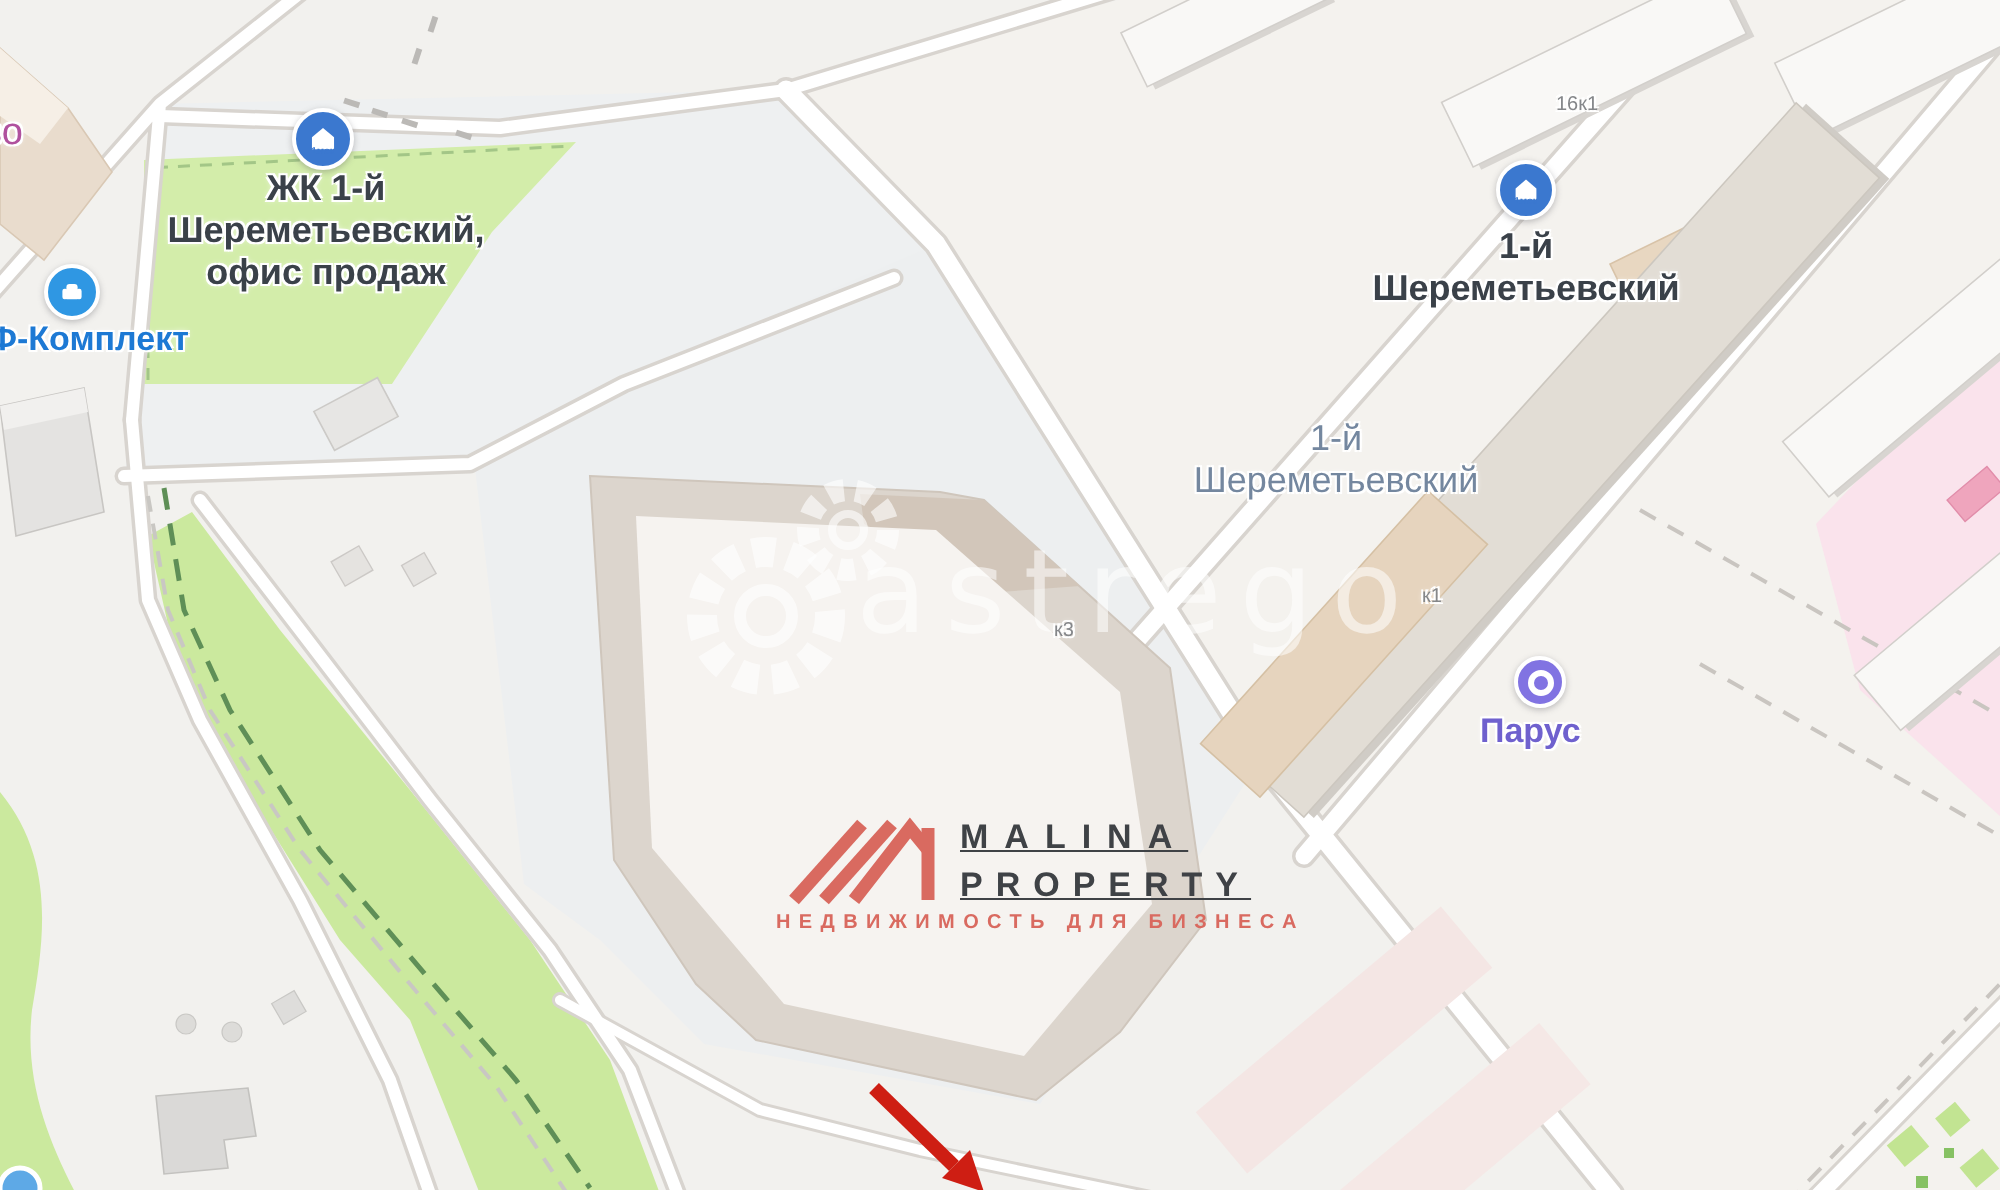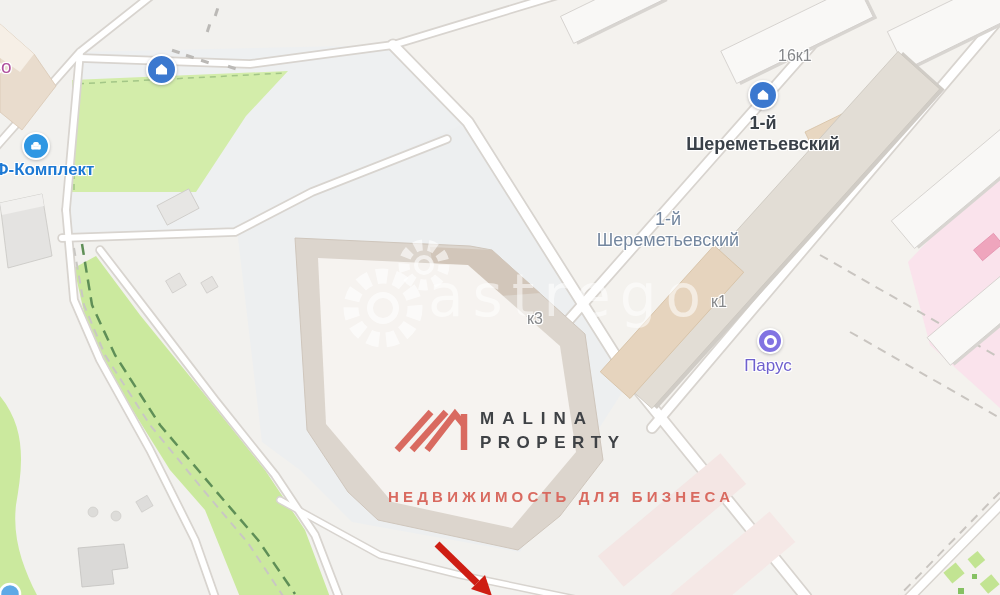--- a/index.html
+++ b/index.html
@@ -27,21 +27,21 @@
   .rc{fill:none;stroke:#d8d4cf;stroke-linejoin:round;stroke-linecap:round;}
   .rf{fill:none;stroke:#ffffff;stroke-linejoin:round;stroke-linecap:round;}
   .planned{fill:none;stroke:#c9c5c0;stroke-width:2;stroke-dasharray:9 7;}
   
   .lbl{
     position:absolute;white-space:nowrap;
     text-shadow:-1px -1px 0 #fff,1px -1px 0 #fff,-1px 1px 0 #fff,1px 1px 0 #fff,0 0 3px #fff;
   }
   .lbl .ln{display:block;}
   .poi-name{font-size:18px;font-weight:700;color:var(--label-dark);line-height:21px;text-align:center;width:206px;}
-  .bldg-no{font-size:16px;font-weight:500;color:var(--label-gray);}
+  .bldg-no{font-size:10px;font-weight:500;color:var(--label-gray);}
   .street{font-size:18px;font-weight:500;color:var(--street-blue-gray);line-height:21px;text-align:center;width:206px;}
   .locality{font-size:19px;font-weight:500;color:var(--magenta);}
   .poi-icon{
     position:absolute;border-radius:50%;border:2px solid #fff;
     box-shadow:0 1px 3px rgba(80,80,90,.35);box-sizing:border-box;
     display:flex;align-items:center;justify-content:center;
   }
   .icon-mini-text{
     position:absolute;left:0;right:0;bottom:4px;text-align:center;
     font-size:5px;font-weight:700;color:#fff;letter-spacing:0;line-height:5px;
@@ -49,27 +49,27 @@
   .ring{width:13px;height:13px;border:3.5px solid #fff;border-radius:50%;box-sizing:border-box;}
   
   .astrego{
     position:absolute;left:428px;top:262px;
     font-size:58px;font-weight:400;letter-spacing:9px;
     color:rgba(255,255,255,0.55);font-family:"DejaVu Sans",sans-serif;
   }
   .malina{position:absolute;left:385px;top:403px;width:240px;}
   .malina .l1,.malina .l2{
     position:absolute;left:95px;color:var(--malina-dark);
-    font-weight:700;font-size:17px;letter-spacing:8px;font-family:"Liberation Sans",sans-serif;
+    font-weight:700;font-size:17px;letter-spacing:8px;font-family:"Liberation Sans",sans-serif;text-decoration:underline;
   }
   .malina .l1{top:6px;}
   .malina .l2{top:30px;letter-spacing:6.5px;}
   .malina .tag{
     position:absolute;left:3px;top:53px;color:var(--malina-red);
-    font-weight:700;font-size:15px;letter-spacing:4.2px;white-space:nowrap;margin-top:32px;
+    font-weight:700;font-size:10px;letter-spacing:4.2px;white-space:nowrap;
   }
   .malina svg{position:absolute;left:5px;top:2px;}
 </style>
 </head>
 <body>
 
 <div class="stage">
 
   <svg class="mapgeo" width="1000" height="595" viewBox="0 0 1000 595">
 
@@ -188,20 +188,25 @@
   </svg>
 
   <div class="astrego">astrego</div>
 
   <div class="poi-icon" style="left:146px;top:54px;width:31px;height:31px;background:var(--poi-blue);">
     <svg width="17" height="17" viewBox="0 0 20 20">
       <path d="M3.5 9 L10 3.5 L16.5 9 V16 H3.5 Z" fill="#ffffff"></path>
     </svg>
     <span class="icon-mini-text" style="color:var(--poi-blue);">1мск</span>
   </div>
+  <div class="lbl poi-name" style="left:60px;top:84px;">
+    <span class="ln">ЖК 1-й</span>
+    <span class="ln">Шереметьевский,</span>
+    <span class="ln">офис продаж</span>
+  </div>
 
   <div class="poi-icon" style="left:22px;top:132px;width:28px;height:28px;background:var(--poi-light-blue);">
     <svg width="16" height="16" viewBox="0 0 20 20">
       <g fill="#ffffff">
         <rect x="6.5" y="5" width="7" height="6" rx="2"></rect>
         <rect x="4" y="8" width="3.2" height="6.5" rx="1.4"></rect>
         <rect x="12.8" y="8" width="3.2" height="6.5" rx="1.4"></rect>
         <rect x="5.5" y="10.5" width="9" height="4" rx="1.2"></rect>
       </g>
     </svg>
@@ -225,21 +230,21 @@
     <span class="ln">1-й</span>
     <span class="ln">Шереметьевский</span>
   </div>
 
   <div class="lbl bldg-no" style="left:711px;top:261px;margin-top:32px;">к1</div>
   <div class="lbl bldg-no" style="left:527px;top:310px;">к3</div>
 
   <div class="poi-icon" style="left:757px;top:328px;width:26px;height:26px;background:var(--parus-purple);">
     <div class="ring"></div>
   </div>
-  <div class="lbl" style="left:740px;top:356px;width:56px;text-align:center;font-size:17px;font-weight:400;color:var(--parus-text);">Парус</div>
+  <div class="lbl" style="left:740px;top:356px;width:56px;text-align:left;font-size:17px;font-weight:700;color:var(--parus-text);">Парус</div>
 
   <div class="lbl locality" style="left:-9px;top:56px;">во</div>
   <div class="lbl locality" style="left:1025px;top:327px;font-size:18px;margin-top:24px;">По</div>
 
   <div class="malina">
     <svg width="80" height="50" viewBox="0 0 80 50">
       <g style="stroke:var(--malina-red)" stroke-width="6.5" fill="none">
         <line x1="7" y1="45" x2="41" y2="7"></line>
         <line x1="22" y1="45" x2="56" y2="7"></line>
         <polyline points="37,45 65,9 74,20"></polyline>

